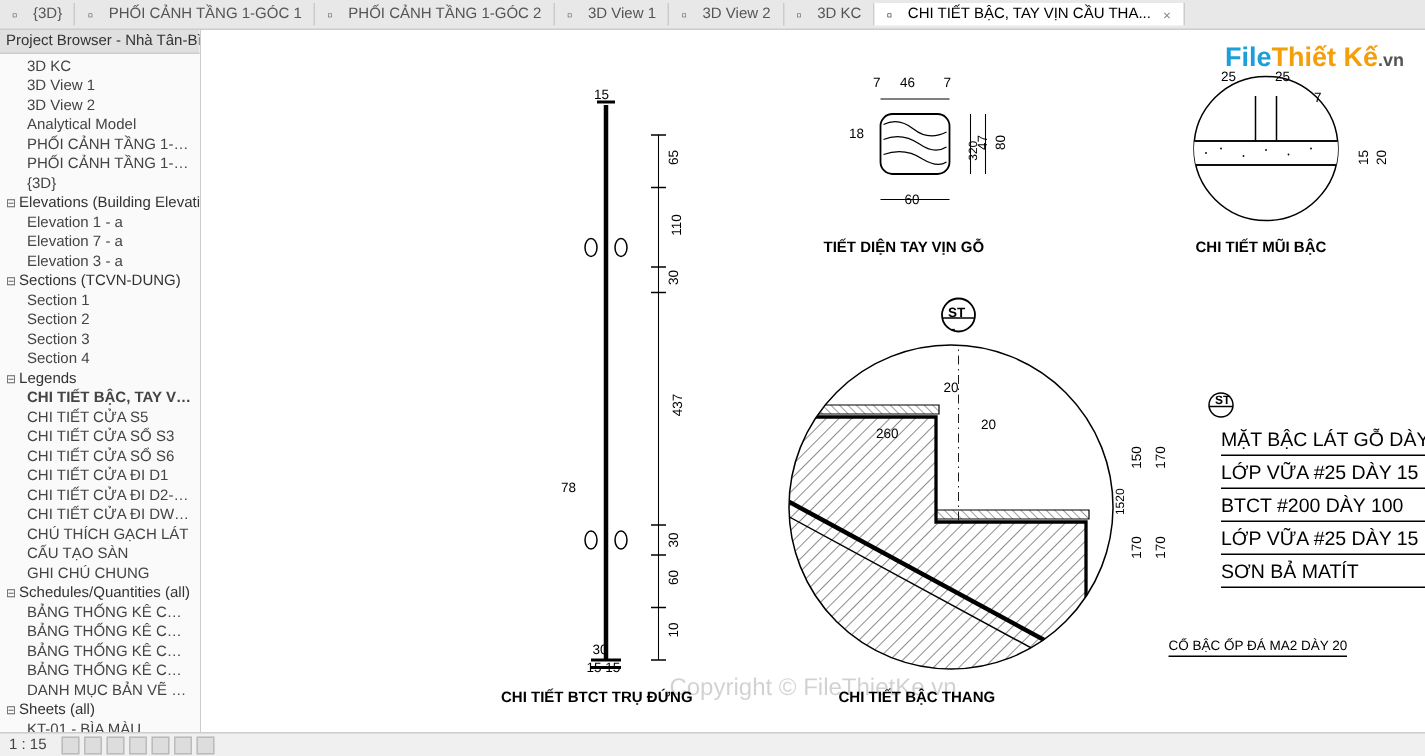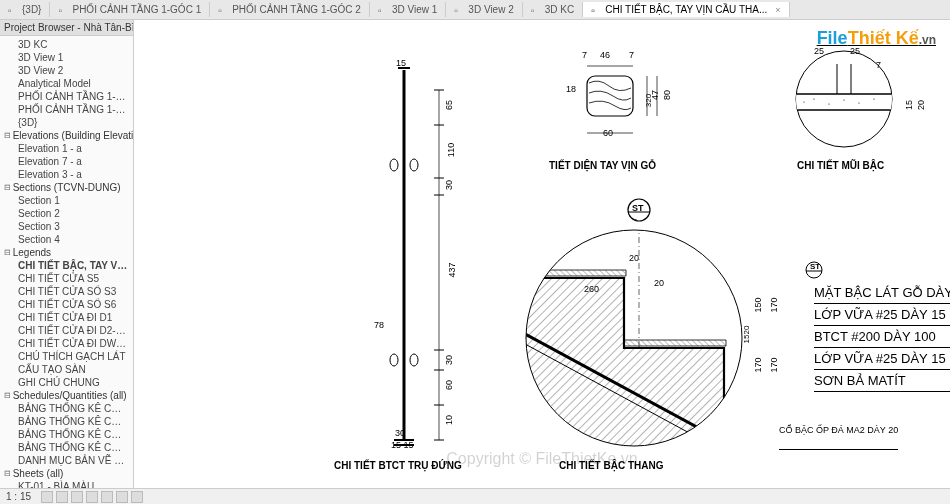--- a/index.html
+++ b/index.html
@@ -19,34 +19,34 @@
   .tree-header { padding: 1px 4px; color: #333; cursor: pointer; display: flex; align-items: center; gap: 2px; white-space: nowrap; overflow: hidden; }
   .tree-header::before { content: "⊟"; font-size: 8px; color: #666; }
   .tree-item { padding: 1px 4px 1px 18px; color: #444; cursor: pointer; white-space: nowrap; overflow: hidden; text-overflow: ellipsis; }
   .tree-item.bold { font-weight: bold; }
   
   .canvas { flex: 1; background: #fff; position: relative; overflow: hidden; }
   
   .label { position: absolute; font-size: 10px; font-weight: bold; color: #000; font-family: Arial, sans-serif; white-space: nowrap; }
   .dim { position: absolute; font-size: 9px; color: #000; font-family: Arial, sans-serif; }
   
-  .watermark-logo { position: absolute; top: 8px; right: 14px; font-size: 18px; font-weight: bold; text-decoration: underline; }
+  .watermark-logo { position: absolute; top: 8px; right: 14px; font-size: 18px; font-weight: bold; }
   .watermark-logo .f1 { color: #1a9fd9; }
   .watermark-logo .f2 { color: #f59e0b; }
   .watermark-logo .f3 { color: #555; font-size: 12px; }
   
   .copyright { position: absolute; left: 50%; transform: translateX(-50%); bottom: 20px; font-size: 16px; color: rgba(0,0,0,0.18); font-family: Arial, sans-serif; }
   
   .statusbar { height: 16px; background: #f0f0f0; border-top: 1px solid #ccc; display: flex; align-items: center; padding: 0 6px; font-size: 10px; color: #444; gap: 10px; }
   .status-icons { display: flex; gap: 3px; }
   .status-icon { width: 12px; height: 12px; background: #ddd; border: 1px solid #bbb; }
   
   .note-list { position: absolute; font-size: 13px; font-family: Arial, sans-serif; }
   .note-list div { border-bottom: 1px solid #000; padding: 3px 0; white-space: nowrap; }
-  .note-bottom { position: absolute; font-size: 9px; font-family: Arial, sans-serif; border-bottom: 1px solid #000; padding-bottom: 14px; white-space: nowrap; }
+  .note-bottom { position: absolute; font-size: 9px; font-family: Arial, sans-serif; border-bottom: 1px solid #000; padding-bottom: 2px; white-space: nowrap; }
   
   svg { position: absolute; }
 </style>
 </head>
 <body>
 
 <div class="top-tabs">
   <div class="tab">
       <span class="tab-icon">▫</span>
       <span>{3D}</span>

